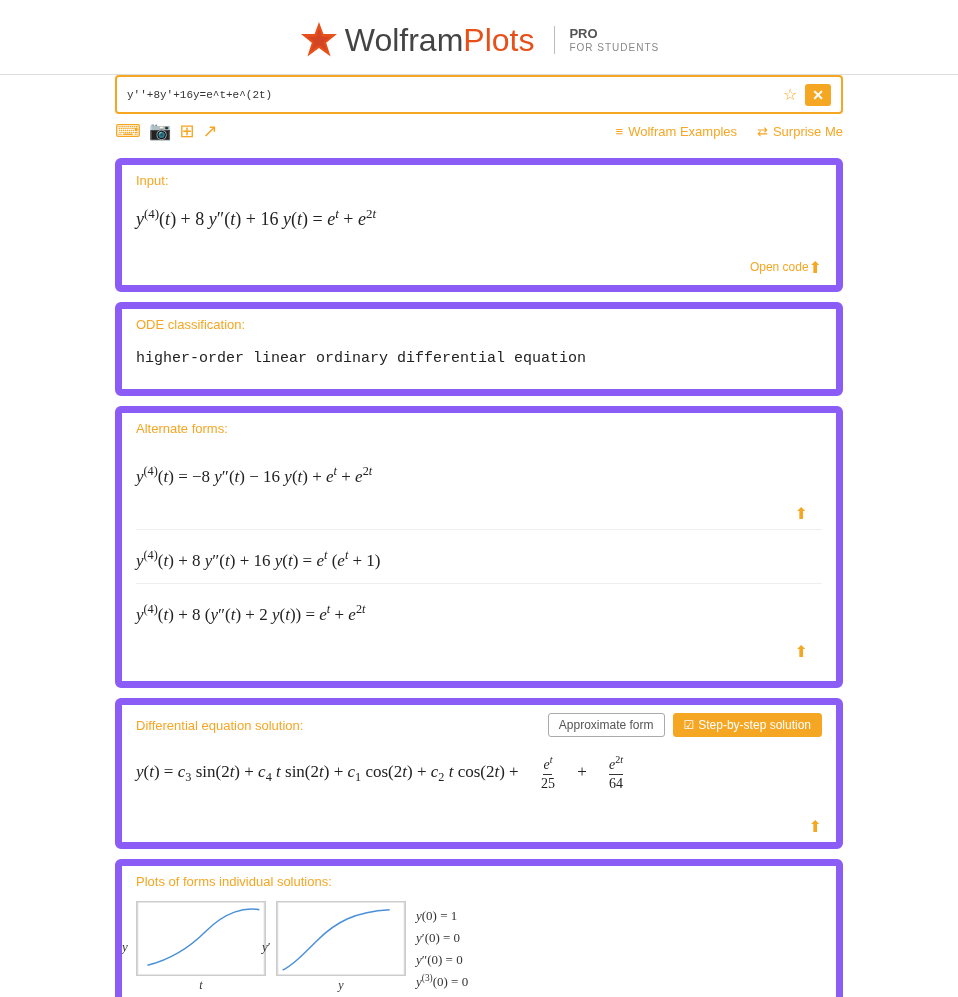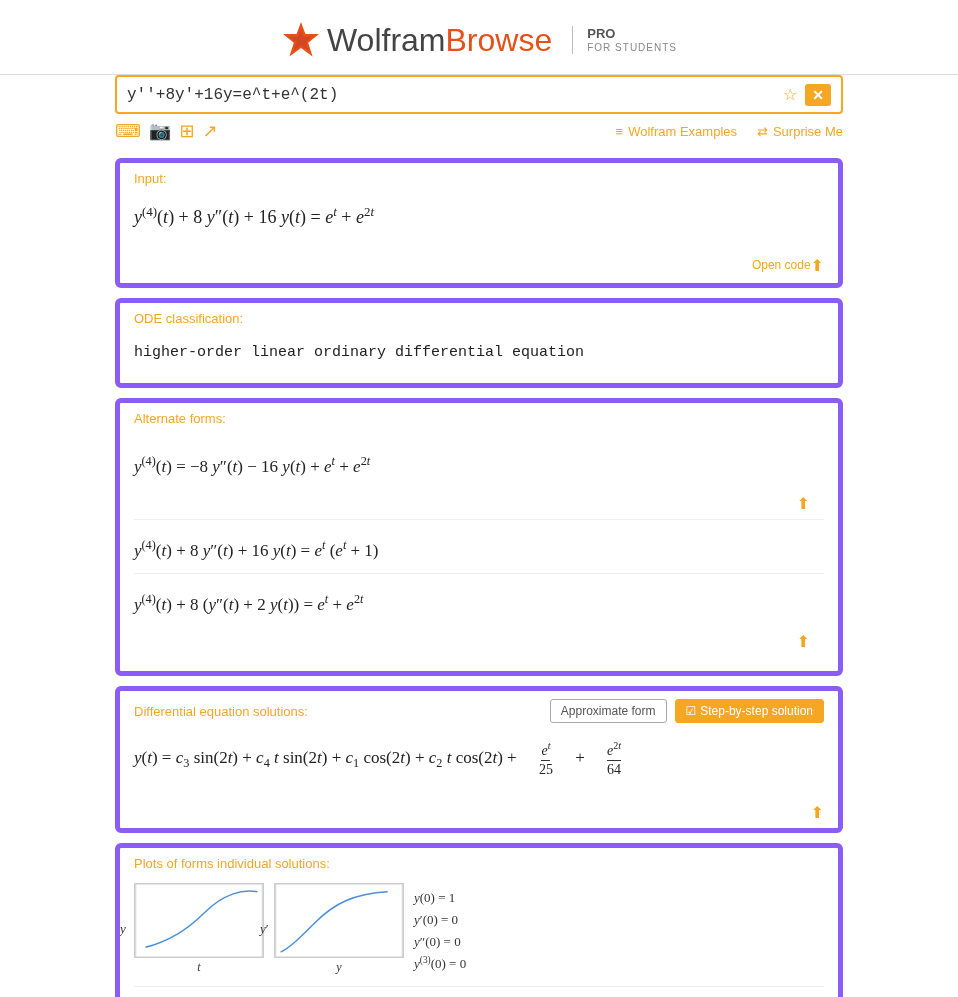--- a/index.html
+++ b/index.html
@@ -59,21 +59,21 @@
       border-radius: 4px;
       display: flex;
       align-items: center;
       padding: 6px 10px;
       background: #fff;
     }
     .search-input {
       flex: 1;
       border: none;
       outline: none;
-      font-size: 16px;
+      font-size: 11px;
       font-family: 'Courier New', monospace;
       color: #333;
     }
     .search-icons {
       display: flex;
       align-items: center;
       gap: 4px;
     }
     .search-icon-btn {
       background: none;
@@ -128,21 +128,21 @@
       gap: 5px;
     }
 
     .main-content {
       max-width: 760px;
       margin: 12px auto 0 auto;
       padding: 0 16px 40px 16px;
     }
 
     .result-pod {
-      border: 5px solid #8b5cf6;
+      border: 7px solid #8b5cf6;
       border-radius: 6px;
       margin-bottom: 10px;
       overflow: hidden;
     }
     .pod-title {
       color: #f5a623;
       font-size: 13px;
       font-family: Arial, sans-serif;
       padding: 8px 14px 4px 14px;
       font-weight: 400;
@@ -313,21 +313,21 @@
 <body>
 
 <div class="top-bar">
   <div class="logo-area">
 
     <svg class="wolfram-star" viewBox="0 0 100 100" xmlns="http://www.w3.org/2000/svg">
       <polygon points="50,5 61,35 95,35 68,57 79,91 50,70 21,91 32,57 5,35 39,35" fill="#e8501a"></polygon>
       <polygon points="50,22 57,42 79,42 62,55 69,76 50,63 31,76 38,55 21,42 43,42" fill="#c0392b" opacity="0.5"></polygon>
     </svg>
     <span class="logo-text">
-      <span class="logo-wolfram">Wolfram</span><span class="logo-alpha">Browse</span>
+      <span class="logo-wolfram">Wolfram</span><span class="logo-alpha">Plots</span>
     </span>
     <div class="logo-pro">
       <span>PRO</span>
       <span class="logo-for-students">FOR STUDENTS</span>
     </div>
   </div>
 </div>
 
 <div class="search-area">
   <div class="search-box-wrap">
@@ -408,21 +408,21 @@
       </div>
       <div class="pod-row-footer">
         <span class="upload-icon">⬆</span>
       </div>
 
     </div>
   </div>
 
   <div class="result-pod">
     <div class="solution-header" style="padding: 8px 14px 4px 14px;">
-      <div class="pod-title" style="padding:0;">Differential equation solutions:</div>
+      <div class="pod-title" style="padding:0;">Differential equation solution:</div>
       <div class="solution-btns">
         <button class="btn-approx">Approximate form</button>
         <button class="btn-stepbystep">
           <span>☑</span>
           <span>Step-by-step solution</span>
         </button>
       </div>
     </div>
     <div class="pod-content">
       <div class="math-display" style="line-height: 2.2;">

